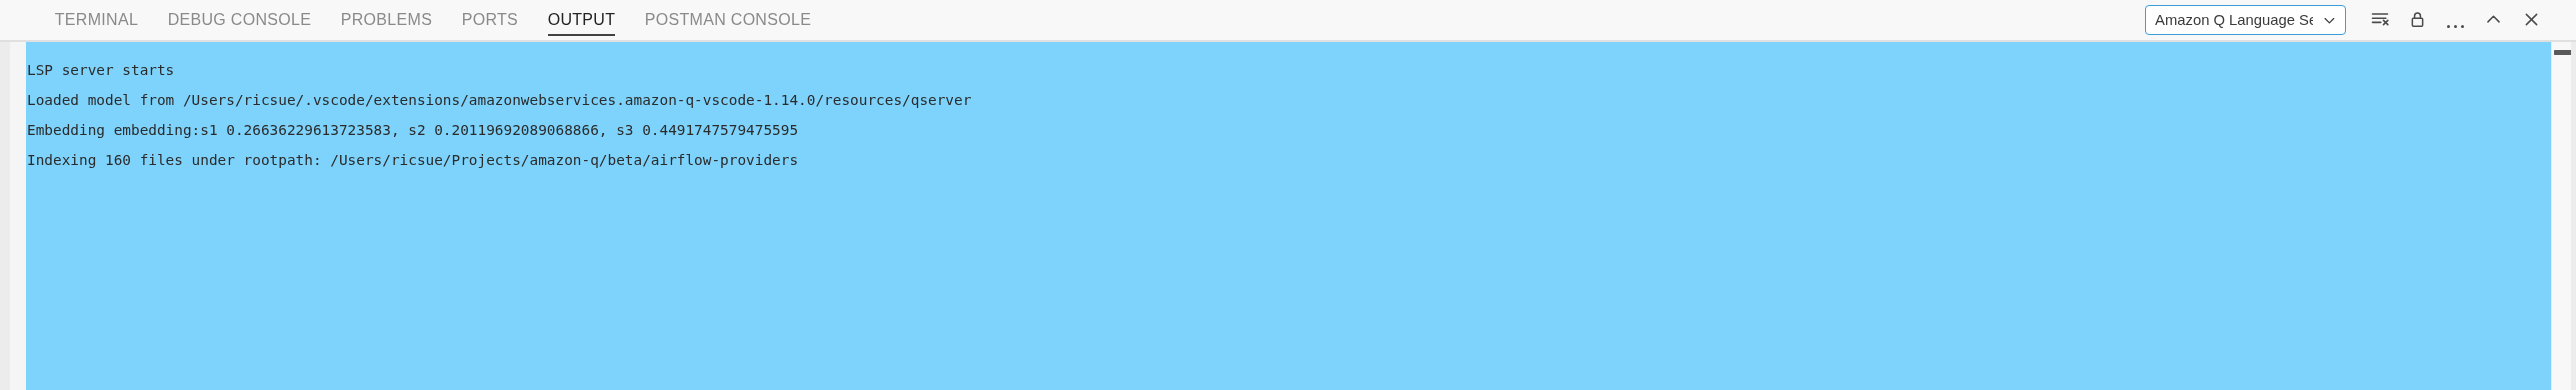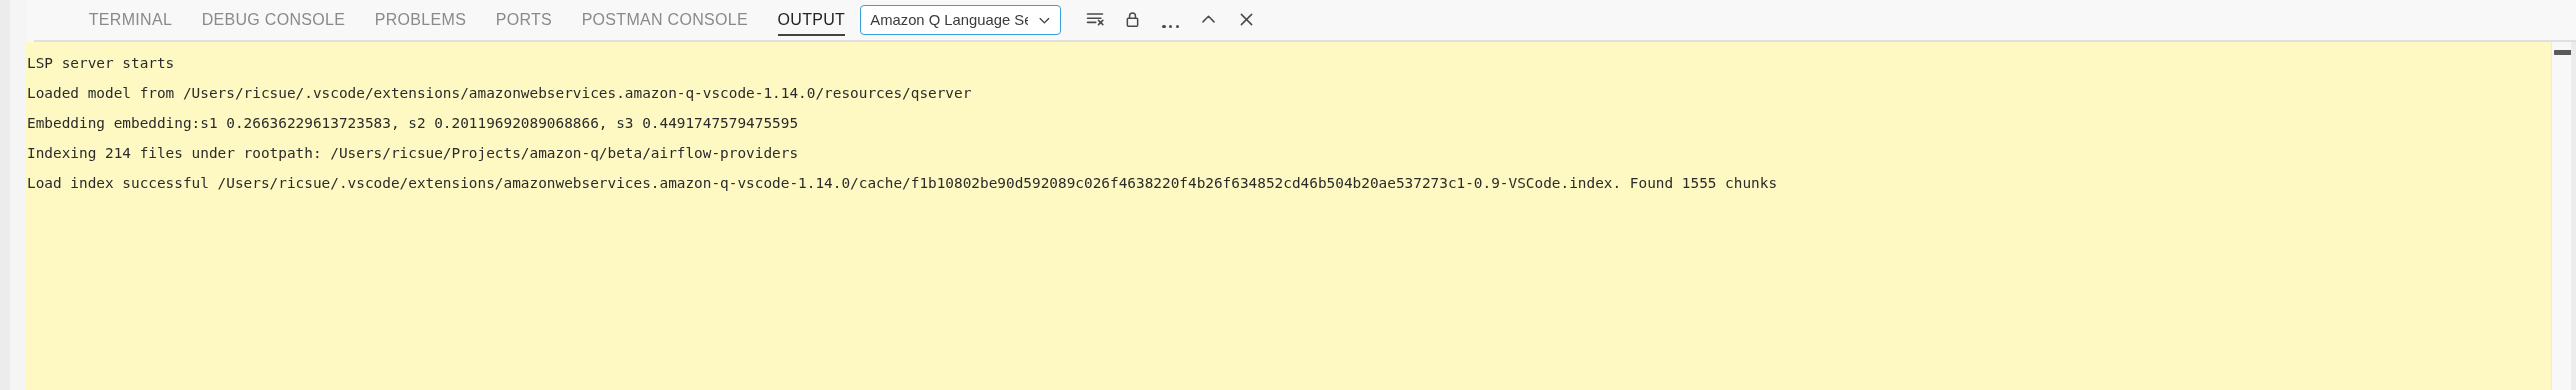--- a/index.html
+++ b/index.html
@@ -46,26 +46,25 @@
 
   
   .panel-header {
     position: relative;
     height: 42px;
     min-height: 42px;
     background: #f8f8f8;
     border-bottom: 2px solid #e0e0e0;
     display: flex;
     align-items: center;
-    justify-content: flex-start;
+    justify-content: space-between;
     padding-left: 40px;
     padding-right: 25.5px;
     box-sizing: border-box;
     z-index: 10;
-    margin-left: 34px;
   }
 
   .tab-list {
     display: flex;
     align-items: stretch;
     height: 42px;
   }
 
   .tab {
     display: flex;
@@ -154,22 +153,22 @@
     width: 3.4px;
     height: 3.4px;
     border-radius: 50%;
     background: #4a4a4a;
   }
 
   
   .log-body {
     position: relative;
     flex: 1;
-    background: #fef9c3;
-    padding: 6px 0 0 27px;
+    background: #7dd3fc;
+    padding: 13px 0 0 27px;
     box-sizing: border-box;
     overflow: hidden;
     font-family: "DejaVu Sans Mono", "Liberation Mono", monospace;
   }
 
   .log-line {
     font-size: 14.4px;
     line-height: 30px;
     color: #2b2b2b;
     white-space: pre;
@@ -222,25 +221,25 @@
       </div>
       <div class="tab">
         <span>DEBUG CONSOLE</span>
       </div>
       <div class="tab">
         <span>PROBLEMS</span>
       </div>
       <div class="tab">
         <span>PORTS</span>
       </div>
-      <div class="tab">
-        <span>POSTMAN CONSOLE</span>
-      </div>
       <div class="tab active">
         <span>OUTPUT</span>
+      </div>
+      <div class="tab">
+        <span>POSTMAN CONSOLE</span>
       </div>
     </div>
 
     <div class="header-actions">
 
       <div class="output-select">
         <span class="sel-text">Amazon Q Language Serv</span>
         <span class="chev">
           <svg width="14.8" height="14.8" viewBox="0 0 24 24" fill="none" stroke="#3b3b3b" stroke-width="2" stroke-linecap="round" stroke-linejoin="round">
             <polyline points="5,9 12,16 19,9"></polyline>
@@ -294,22 +293,21 @@
         </span>
       </div>
 
     </div>
   </div>
 
   <div class="log-body">
     <div class="log-line">LSP server starts</div>
     <div class="log-line">Loaded model from /Users/ricsue/.vscode/extensions/amazonwebservices.amazon-q-vscode-1.14.0/resources/qserver</div>
     <div class="log-line">Embedding embedding:s1 0.26636229613723583, s2 0.20119692089068866, s3 0.4491747579475595</div>
-    <div class="log-line">Indexing 214 files under rootpath: /Users/ricsue/Projects/amazon-q/beta/airflow-providers</div>
-    <div class="log-line">Load index successful /Users/ricsue/.vscode/extensions/amazonwebservices.amazon-q-vscode-1.14.0/cache/f1b10802be90d592089c026f4638220f4b26f634852cd46b504b20ae537273c1-0.9-VSCode.index. Found 1555 chunks</div>
+    <div class="log-line">Indexing 160 files under rootpath: /Users/ricsue/Projects/amazon-q/beta/airflow-providers</div>
   </div>
 
   <div class="overview-ruler">
     <div class="ruler-mark"></div>
   </div>
   <div class="right-edge"></div>
 
 </div>
 
 

